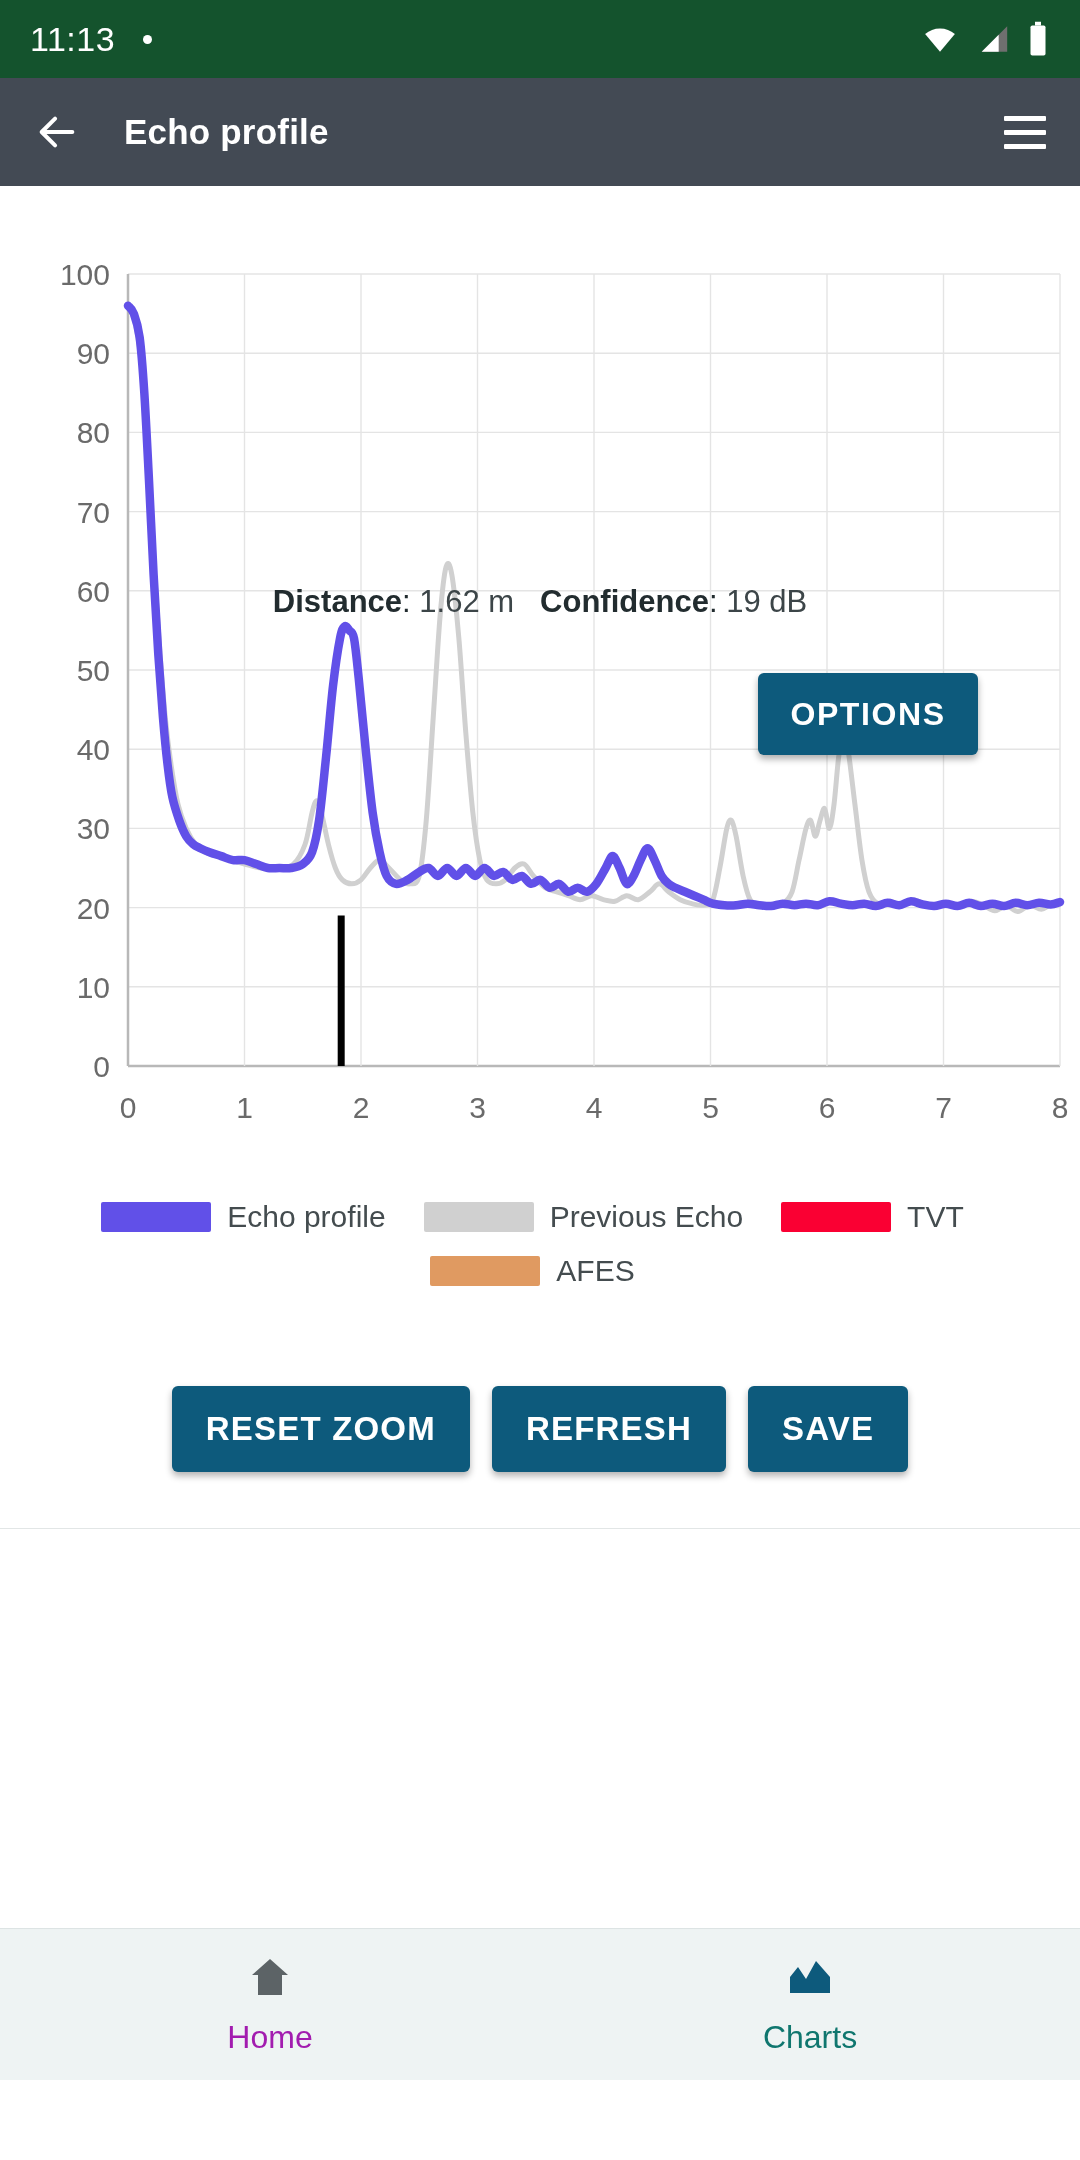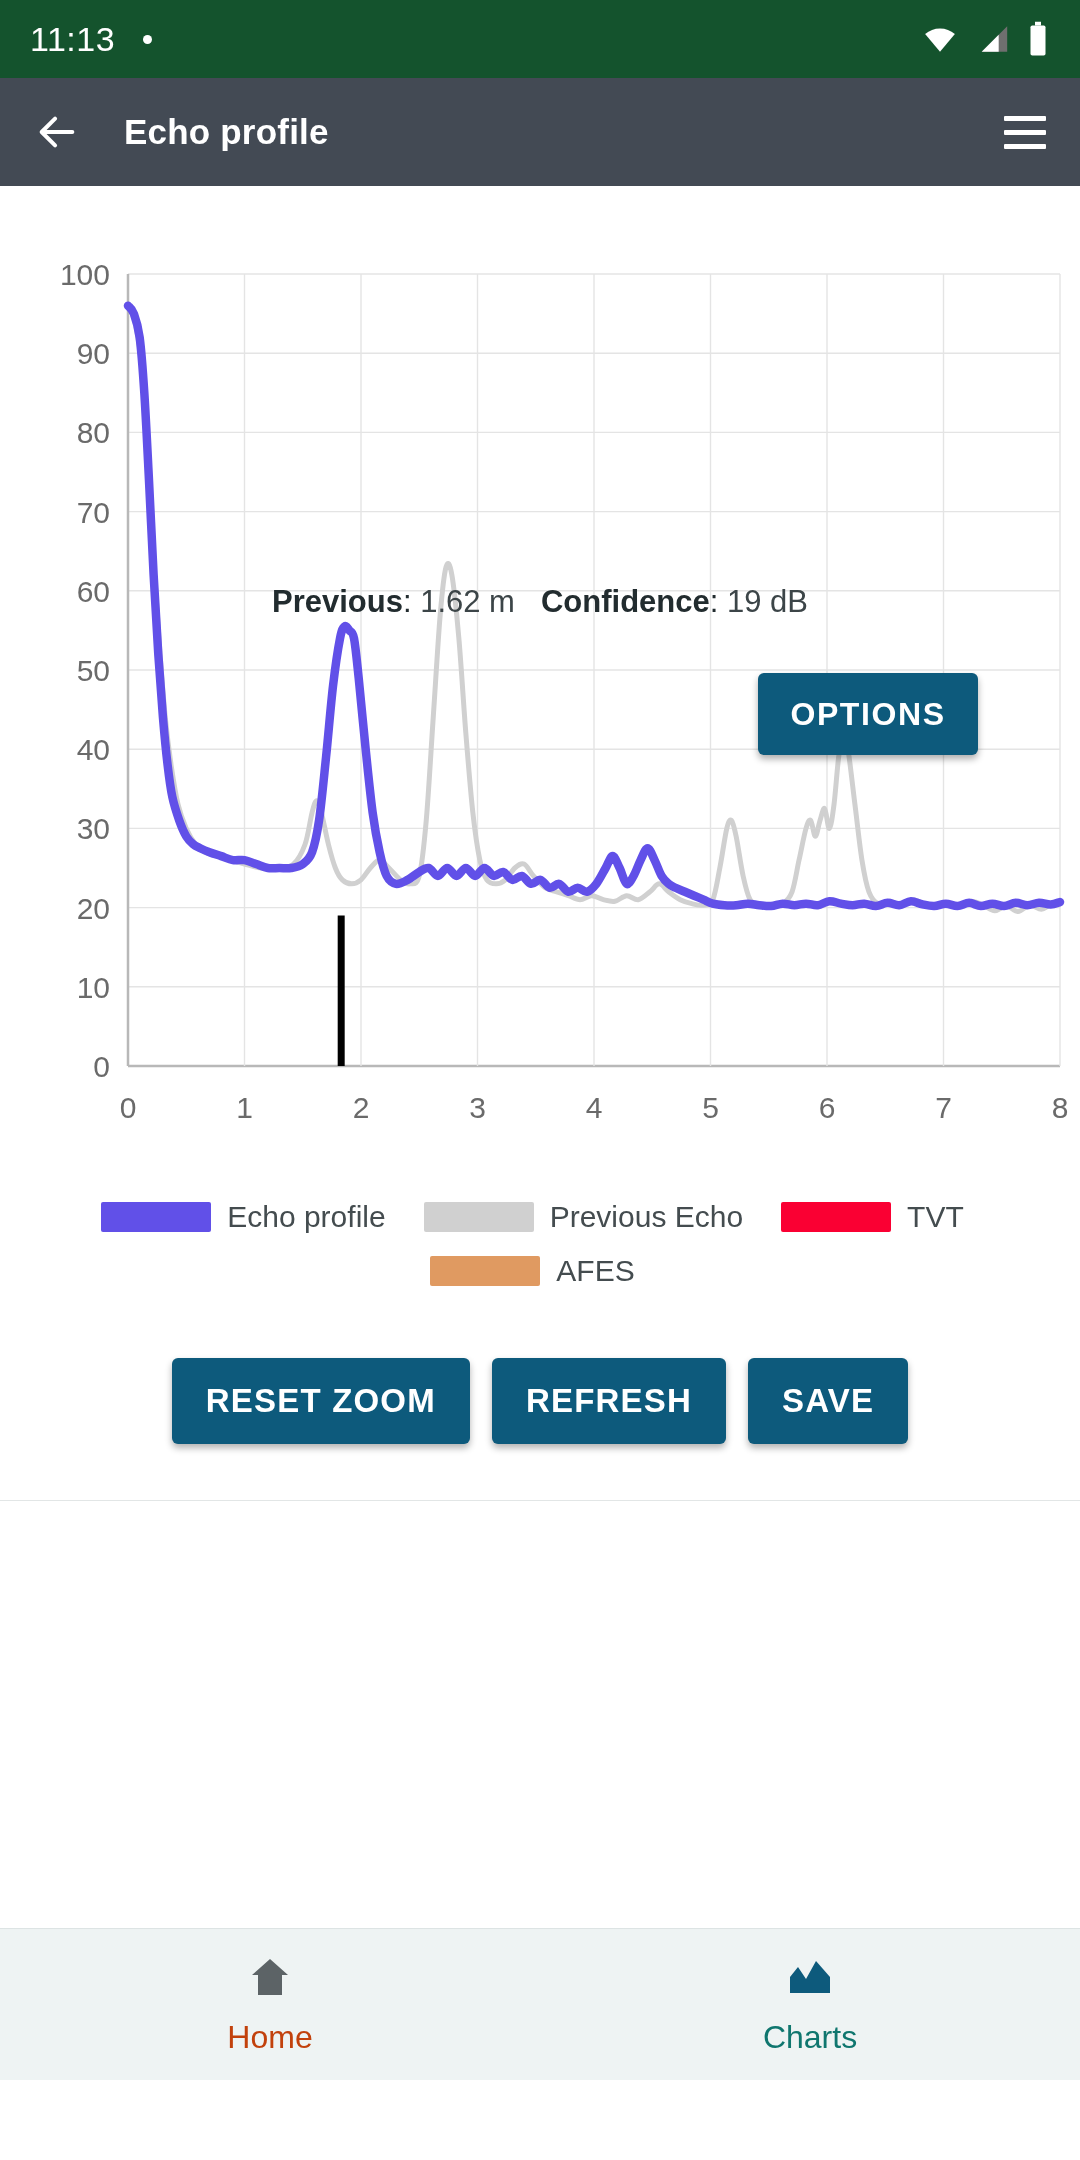--- a/index.html
+++ b/index.html
@@ -51,36 +51,36 @@
 
   
   .legend { margin-top: 4px; }
   .legend-row { display: flex; justify-content: center; align-items: center; gap: 0; height: 54px; }
   .legend-item { display: flex; align-items: center; }
   .legend-swatch { width: 110px; height: 30px; border-radius: 2px; }
   .legend-label { font-size: 30px; color: #444c4f; margin: 0 38px 0 16px; }
   .legend-item:last-child .legend-label { margin-right: 15px; }
 
   
-  .actions { display: flex; justify-content: center; gap: 22px; margin-top: 60px; }
+  .actions { display: flex; justify-content: center; gap: 22px; margin-top: 88px; }
   .action-btn {
     background: #0d5a7c; color: #ffffff; border: none; border-radius: 6px;
     font-size: 33px; font-weight: bold; letter-spacing: 1.2px;
     height: 86px; padding: 0 34px; cursor: pointer;
     box-shadow: 0 4px 7px rgba(0,0,0,.30);
   }
 
   
   .bottomnav {
     position: absolute; left: 0; bottom: 0; width: 1080px; height: 152px;
     background: #eef3f3; border-top: 1px solid #dde4e4;
     display: flex; align-items: center;
   }
   .nav-item { flex: 1; display: flex; flex-direction: column; align-items: center; gap: 14px; cursor: pointer; }
-  .nav-label { font-size: 32px; color: #c2410c; }
+  .nav-label { font-size: 32px; color: #a21caf; }
   .nav-item.active .nav-label { color: #0f766e; }
   .divider { height: 1px; background: #e2e6e6; width: 100%; margin-top: 56px; }
 </style>
 </head>
 <body>
 
 <div class="statusbar">
   <span class="sb-time">11:13</span>
   <span class="sb-dot"></span>
   <span class="sb-right">
@@ -153,21 +153,21 @@
         <text x="710.5" y="932" text-anchor="middle" font-family="&quot;Liberation Sans&quot;, sans-serif" font-size="30" fill="#6a6a6a">5</text>
         <text x="827" y="932" text-anchor="middle" font-family="&quot;Liberation Sans&quot;, sans-serif" font-size="30" fill="#6a6a6a">6</text>
         <text x="943.5" y="932" text-anchor="middle" font-family="&quot;Liberation Sans&quot;, sans-serif" font-size="30" fill="#6a6a6a">7</text>
         <text x="1060" y="932" text-anchor="middle" font-family="&quot;Liberation Sans&quot;, sans-serif" font-size="30" fill="#6a6a6a">8</text>
         <path d="M 128.00 119.68 C 129.16 122.32, 132.66 124.96, 134.99 135.52 C 137.32 146.08, 139.84 160.60, 141.98 183.04 C 144.12 205.48, 145.86 238.48, 147.81 270.16 C 149.75 301.84, 151.69 341.44, 153.63 373.12 C 155.57 404.80, 157.51 433.84, 159.46 460.24 C 161.40 486.64, 163.34 511.72, 165.28 531.52 C 167.22 551.32, 168.97 564.52, 171.10 579.04 C 173.24 593.56, 175.57 608.08, 178.09 618.64 C 180.62 629.20, 183.34 635.80, 186.25 642.40 C 189.16 649.00, 192.46 654.28, 195.57 658.24 C 198.68 662.20, 201.39 664.18, 204.89 666.16 C 208.38 668.14, 212.27 668.80, 216.54 670.12 C 220.81 671.44, 225.86 672.76, 230.52 674.08 C 235.18 675.40, 239.45 676.72, 244.50 678.04 C 249.55 679.36, 255.37 681.34, 260.81 682.00 C 266.25 682.66, 271.68 682.66, 277.12 682.00 C 282.56 681.34, 288.77 682.00, 293.43 678.04 C 298.09 674.08, 301.97 666.82, 305.08 658.24 C 308.19 649.66, 310.13 633.82, 312.07 626.56 C 314.01 619.30, 315.18 614.68, 316.73 614.68 C 318.28 614.68, 319.45 619.30, 321.39 626.56 C 323.33 633.82, 326.05 649.00, 328.38 658.24 C 330.71 667.48, 333.04 676.06, 335.37 682.00 C 337.70 687.94, 339.64 691.24, 342.36 693.88 C 345.08 696.52, 348.57 697.84, 351.68 697.84 C 354.79 697.84, 357.89 696.52, 361.00 693.88 C 364.11 691.24, 367.21 685.30, 370.32 682.00 C 373.43 678.70, 376.53 674.08, 379.64 674.08 C 382.75 674.08, 385.47 678.70, 388.96 682.00 C 392.46 685.30, 397.11 691.24, 400.61 693.88 C 404.10 696.52, 406.82 698.50, 409.93 697.84 C 413.04 697.18, 416.53 700.48, 419.25 689.92 C 421.97 679.36, 423.91 660.88, 426.24 634.48 C 428.57 608.08, 430.90 565.84, 433.23 531.52 C 435.56 497.20, 438.08 453.64, 440.22 428.56 C 442.36 403.48, 444.10 387.64, 446.05 381.04 C 447.99 374.44, 449.73 377.08, 451.87 388.96 C 454.01 400.84, 456.53 425.92, 458.86 452.32 C 461.19 478.72, 463.52 518.32, 465.85 547.36 C 468.18 576.40, 470.51 605.44, 472.84 626.56 C 475.17 647.68, 477.50 662.86, 479.83 674.08 C 482.16 685.30, 484.10 689.92, 486.82 693.88 C 489.54 697.84, 493.03 697.84, 496.14 697.84 C 499.25 697.84, 502.35 696.52, 505.46 693.88 C 508.57 691.24, 511.67 684.64, 514.78 682.00 C 517.89 679.36, 520.99 676.72, 524.10 678.04 C 527.21 679.36, 529.93 685.96, 533.42 689.92 C 536.92 693.88, 541.19 699.16, 545.07 701.80 C 548.95 704.44, 552.84 704.44, 556.72 705.76 C 560.60 707.08, 564.49 708.40, 568.37 709.72 C 572.25 711.04, 576.14 713.68, 580.02 713.68 C 583.90 713.68, 587.79 709.72, 591.67 709.72 C 595.55 709.72, 599.44 712.76, 603.32 713.68 C 607.20 714.60, 611.09 715.92, 614.97 715.26 C 618.85 714.60, 622.74 709.98, 626.62 709.72 C 630.50 709.46, 634.39 714.34, 638.27 713.68 C 642.15 713.02, 646.43 708.40, 649.92 705.76 C 653.42 703.12, 656.13 697.84, 659.24 697.84 C 662.35 697.84, 665.06 703.12, 668.56 705.76 C 672.05 708.40, 676.33 711.70, 680.21 713.68 C 684.09 715.66, 687.98 716.72, 691.86 717.64 C 695.74 718.56, 700.01 719.88, 703.51 719.22 C 707.00 718.56, 710.11 719.88, 712.83 713.68 C 715.55 707.48, 717.49 693.88, 719.82 682.00 C 722.15 670.12, 724.87 650.32, 726.81 642.40 C 728.75 634.48, 729.92 633.16, 731.47 634.48 C 733.02 635.80, 734.19 641.08, 736.13 650.32 C 738.07 659.56, 740.79 679.36, 743.12 689.92 C 745.45 700.48, 747.39 708.80, 750.11 713.68 C 752.83 718.56, 755.93 718.17, 759.43 719.22 C 762.92 720.28, 767.20 720.28, 771.08 720.02 C 774.96 719.75, 779.24 720.02, 782.73 717.64 C 786.23 715.26, 789.33 713.02, 792.05 705.76 C 794.77 698.50, 796.71 684.64, 799.04 674.08 C 801.37 663.52, 804.09 649.00, 806.03 642.40 C 807.97 635.80, 809.14 633.16, 810.69 634.48 C 812.24 635.80, 813.80 650.32, 815.35 650.32 C 816.90 650.32, 818.46 639.10, 820.01 634.48 C 821.56 629.86, 823.12 621.28, 824.67 622.60 C 826.22 623.92, 827.78 643.06, 829.33 642.40 C 830.88 641.74, 832.44 630.52, 833.99 618.64 C 835.54 606.76, 837.10 583.00, 838.65 571.12 C 840.20 559.24, 841.76 548.68, 843.31 547.36 C 844.86 546.04, 846.03 551.32, 847.97 563.20 C 849.91 575.08, 852.63 600.16, 854.96 618.64 C 857.29 637.12, 859.62 659.56, 861.95 674.08 C 864.28 688.60, 866.22 698.50, 868.94 705.76 C 871.66 713.02, 874.76 716.06, 878.26 717.64 C 881.75 719.22, 886.03 715.00, 889.91 715.26 C 893.79 715.53, 897.68 719.49, 901.56 719.22 C 905.44 718.96, 909.33 713.81, 913.21 713.68 C 917.09 713.55, 920.98 717.38, 924.86 718.43 C 928.74 719.49, 932.63 720.28, 936.51 720.02 C 940.39 719.75, 944.28 716.85, 948.16 716.85 C 952.04 716.85, 955.93 720.28, 959.81 720.02 C 963.69 719.75, 967.58 715.40, 971.46 715.26 C 975.34 715.13, 979.23 717.64, 983.11 719.22 C 986.99 720.81, 990.88 724.64, 994.76 724.77 C 998.64 724.90, 1002.53 719.88, 1006.41 720.02 C 1010.29 720.15, 1014.18 725.69, 1018.06 725.56 C 1021.94 725.43, 1025.83 719.62, 1029.71 719.22 C 1033.59 718.83, 1037.87 723.32, 1041.36 723.18 C 1044.86 723.05, 1047.57 719.49, 1050.68 718.43 C 1053.79 717.38, 1058.45 717.11, 1060.00 716.85" fill="none" stroke="#d0d0d0" stroke-width="5" stroke-linecap="round" stroke-linejoin="round"></path>
         <path d="M 128.00 119.68 C 128.97 121.00, 131.88 122.32, 133.82 127.60 C 135.77 132.88, 137.90 138.16, 139.65 151.36 C 141.40 164.56, 142.76 183.04, 144.31 206.80 C 145.86 230.56, 147.42 263.56, 148.97 293.92 C 150.52 324.28, 152.08 359.92, 153.63 388.96 C 155.18 418.00, 156.74 444.40, 158.29 468.16 C 159.84 491.92, 161.40 513.04, 162.95 531.52 C 164.50 550.00, 166.06 565.84, 167.61 579.04 C 169.16 592.24, 170.33 601.48, 172.27 610.72 C 174.21 619.96, 176.93 627.88, 179.26 634.48 C 181.59 641.08, 183.92 646.36, 186.25 650.32 C 188.58 654.28, 190.91 656.26, 193.24 658.24 C 195.57 660.22, 197.51 660.88, 200.23 662.20 C 202.95 663.52, 206.06 664.84, 209.55 666.16 C 213.05 667.48, 217.32 668.80, 221.20 670.12 C 225.08 671.44, 228.97 673.42, 232.85 674.08 C 236.73 674.74, 240.62 673.42, 244.50 674.08 C 248.38 674.74, 252.27 676.72, 256.15 678.04 C 260.03 679.36, 263.92 681.34, 267.80 682.00 C 271.68 682.66, 275.57 682.00, 279.45 682.00 C 283.33 682.00, 287.22 682.66, 291.10 682.00 C 294.98 681.34, 299.25 680.68, 302.75 678.04 C 306.25 675.40, 309.35 673.42, 312.07 666.16 C 314.79 658.90, 316.73 650.32, 319.06 634.48 C 321.39 618.64, 323.72 593.56, 326.05 571.12 C 328.38 548.68, 330.71 519.64, 333.04 499.84 C 335.37 480.04, 338.09 462.22, 340.03 452.32 C 341.97 442.42, 343.14 441.76, 344.69 440.44 C 346.24 439.12, 347.80 442.42, 349.35 444.40 C 350.90 446.38, 352.46 444.40, 354.01 452.32 C 355.56 460.24, 356.73 473.44, 358.67 491.92 C 360.61 510.40, 363.33 540.76, 365.66 563.20 C 367.99 585.64, 370.32 609.40, 372.65 626.56 C 374.98 643.72, 377.31 655.60, 379.64 666.16 C 381.97 676.72, 383.91 684.64, 386.63 689.92 C 389.35 695.20, 392.45 697.18, 395.95 697.84 C 399.44 698.50, 403.72 695.86, 407.60 693.88 C 411.48 691.90, 415.75 687.94, 419.25 685.96 C 422.75 683.98, 425.46 681.34, 428.57 682.00 C 431.68 682.66, 434.78 689.92, 437.89 689.92 C 441.00 689.92, 444.10 682.00, 447.21 682.00 C 450.32 682.00, 453.42 689.92, 456.53 689.92 C 459.64 689.92, 462.74 682.00, 465.85 682.00 C 468.96 682.00, 472.06 689.92, 475.17 689.92 C 478.28 689.92, 481.38 682.00, 484.49 682.00 C 487.60 682.00, 490.70 689.26, 493.81 689.92 C 496.92 690.58, 500.02 685.30, 503.13 685.96 C 506.24 686.62, 509.34 693.22, 512.45 693.88 C 515.56 694.54, 518.66 689.26, 521.77 689.92 C 524.88 690.58, 527.98 697.18, 531.09 697.84 C 534.20 698.50, 537.30 693.22, 540.41 693.88 C 543.52 694.54, 546.62 701.14, 549.73 701.80 C 552.84 702.46, 555.94 697.18, 559.05 697.84 C 562.16 698.50, 565.26 705.10, 568.37 705.76 C 571.48 706.42, 574.58 701.80, 577.69 701.80 C 580.80 701.80, 583.90 706.42, 587.01 705.76 C 590.12 705.10, 593.22 701.80, 596.33 697.84 C 599.44 693.88, 602.93 686.62, 605.65 682.00 C 608.37 677.38, 610.31 670.12, 612.64 670.12 C 614.97 670.12, 617.30 677.38, 619.63 682.00 C 621.96 686.62, 624.29 696.52, 626.62 697.84 C 628.95 699.16, 631.28 693.88, 633.61 689.92 C 635.94 685.96, 638.27 678.70, 640.60 674.08 C 642.93 669.46, 645.26 662.20, 647.59 662.20 C 649.92 662.20, 652.25 669.46, 654.58 674.08 C 656.91 678.70, 659.24 685.96, 661.57 689.92 C 663.90 693.88, 666.23 695.86, 668.56 697.84 C 670.89 699.82, 672.83 700.48, 675.55 701.80 C 678.27 703.12, 681.76 704.44, 684.87 705.76 C 687.98 707.08, 691.08 708.40, 694.19 709.72 C 697.30 711.04, 700.40 712.36, 703.51 713.68 C 706.62 715.00, 709.33 716.72, 712.83 717.64 C 716.32 718.56, 720.60 718.96, 724.48 719.22 C 728.36 719.49, 732.25 719.49, 736.13 719.22 C 740.01 718.96, 743.90 717.64, 747.78 717.64 C 751.66 717.64, 755.55 718.83, 759.43 719.22 C 763.31 719.62, 767.20 720.28, 771.08 720.02 C 774.96 719.75, 778.85 717.77, 782.73 717.64 C 786.61 717.51, 790.50 719.22, 794.38 719.22 C 798.26 719.22, 802.15 717.64, 806.03 717.64 C 809.91 717.64, 813.80 719.62, 817.68 719.22 C 821.56 718.83, 825.45 715.53, 829.33 715.26 C 833.21 715.00, 837.10 716.98, 840.98 717.64 C 844.86 718.30, 848.75 719.22, 852.63 719.22 C 856.51 719.22, 860.40 717.51, 864.28 717.64 C 868.16 717.77, 872.05 720.15, 875.93 720.02 C 879.81 719.88, 883.70 716.98, 887.58 716.85 C 891.46 716.72, 895.35 719.49, 899.23 719.22 C 903.11 718.96, 907.00 715.40, 910.88 715.26 C 914.76 715.13, 918.65 717.64, 922.53 718.43 C 926.41 719.22, 930.30 720.15, 934.18 720.02 C 938.06 719.88, 941.95 717.64, 945.83 717.64 C 949.71 717.64, 953.60 720.15, 957.48 720.02 C 961.36 719.88, 965.25 716.85, 969.13 716.85 C 973.01 716.85, 976.90 719.88, 980.78 720.02 C 984.66 720.15, 988.55 717.64, 992.43 717.64 C 996.31 717.64, 1000.20 720.15, 1004.08 720.02 C 1007.96 719.88, 1011.85 716.98, 1015.73 716.85 C 1019.61 716.72, 1023.50 719.22, 1027.38 719.22 C 1031.26 719.22, 1035.15 716.98, 1039.03 716.85 C 1042.91 716.72, 1047.18 718.56, 1050.68 718.43 C 1054.17 718.30, 1058.45 716.45, 1060.00 716.06" fill="none" stroke="#6150e8" stroke-width="8.5" stroke-linecap="round" stroke-linejoin="round"></path>
         <line x1="341.19500000000005" y1="880" x2="341.19500000000005" y2="729.52" stroke="#000000" stroke-width="7"></line>
       </svg>
 
     <div class="readout">
-      <b>Previous</b><span>:</span>
+      <b>Distance</b><span>:</span>
       <span class="val">1.62 m</span><span class="sep"></span><b>Confidence</b><span>:</span>
       <span class="val">19 dB</span>
     </div>
 
     <button class="options-btn">OPTIONS</button>
   </div>
 
   <div class="legend" id="legend">
       <div class="legend-row">
         <div class="legend-item">

